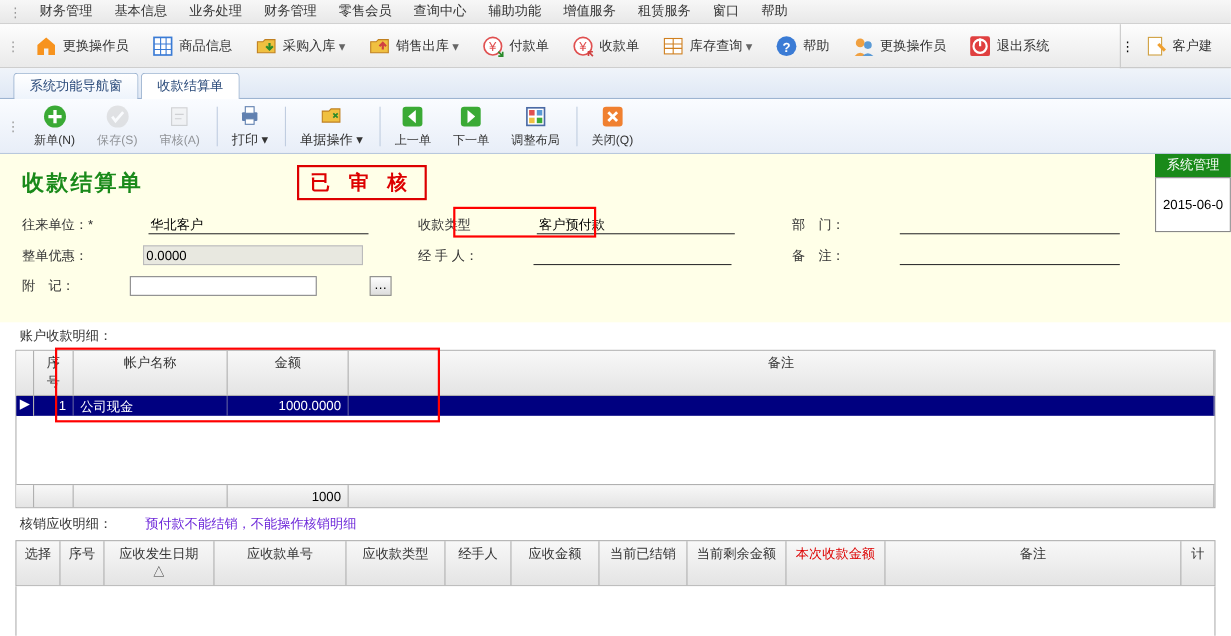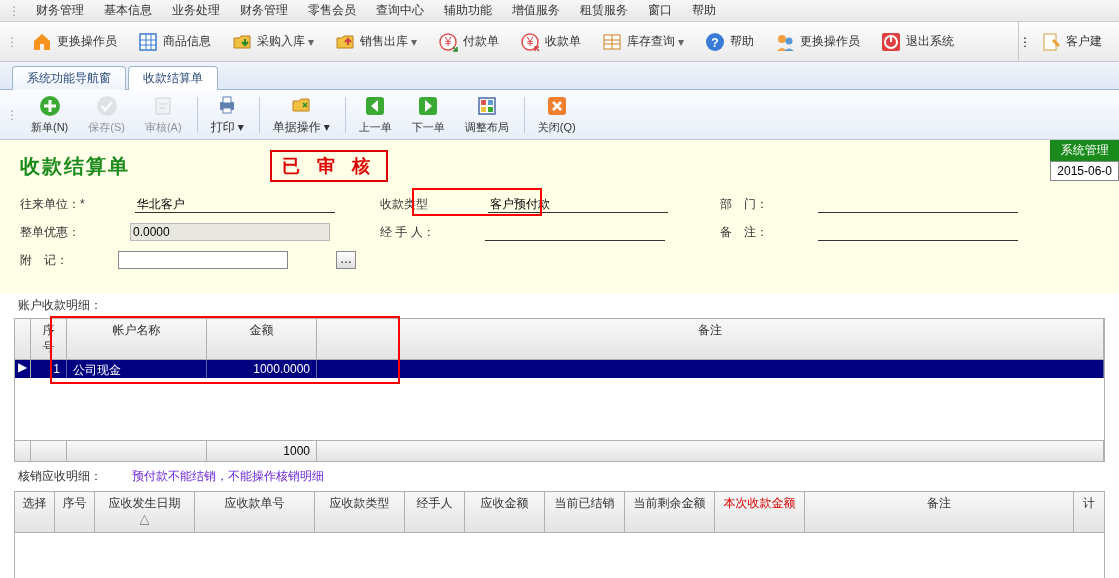--- a/index.html
+++ b/index.html
@@ -32,21 +32,21 @@
 .abtn.disabled { opacity: 0.5; cursor: default; }
 .sep { width: 1px; height: 36px; background: #c0cde0; margin: 0 4px; }
 
 
 .formarea { background: #ffffe8; padding: 10px 20px 14px 20px; position: relative; }
 .titlerow { display: flex; align-items: center; margin-bottom: 14px; }
 .doctitle { color: #1a8a1a; font-size: 20px; font-weight: bold; letter-spacing: 2px; }
 .stamp { border: 2px solid #d00; color: #d00; font-size: 18px; font-weight: bold; padding: 2px 10px; margin-left: 140px; letter-spacing: 6px; }
 .datebox { position: absolute; right: 0; top: 0; }
 .datebox .dlbl { background: #1a8a1a; color: #fff; padding: 2px 10px; font-size: 12px; text-align: center; }
-.datebox .dval { background: #fff; border: 1px solid #888; padding: 2px 6px; font-size: 12px; }
+.datebox .dval { background: #fff; border: 1px solid #888; padding: 17px 6px; font-size: 12px; }
 
 .formrow { display: flex; align-items: center; margin-bottom: 10px; }
 .fcell { display: flex; align-items: center; margin-right: 40px; gap: 44px; }
 .flbl { color: #333; margin-right: 6px; white-space: nowrap; }
 .finput { border: none; border-bottom: 1px solid #333; background: transparent; min-width: 160px; padding: 1px 2px; }
 .finput.ro { background: #e8e8e0; border: 1px solid #bbb; border-bottom: 1px solid #bbb; }
 .ffile { border: 1px solid #888; background: #fff; min-width: 170px; height: 18px; display: inline-block; }
 .ffilebtn { border: 1px solid #888; background: linear-gradient(#fff,#ddd); width: 20px; height: 18px; text-align: center; cursor: pointer; margin-left: 4px; }
 
 .redbox { position: absolute; border: 2px solid #f00; pointer-events: none; }

